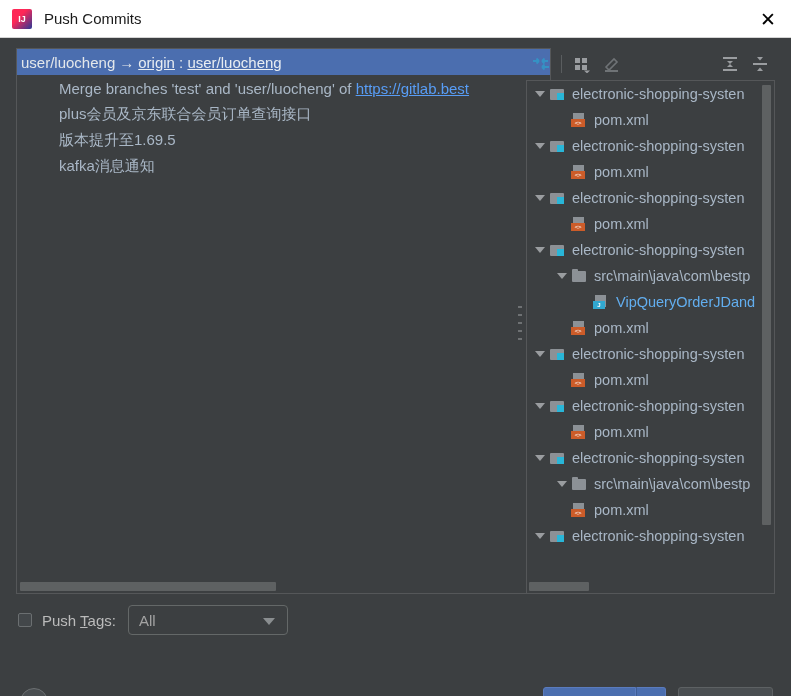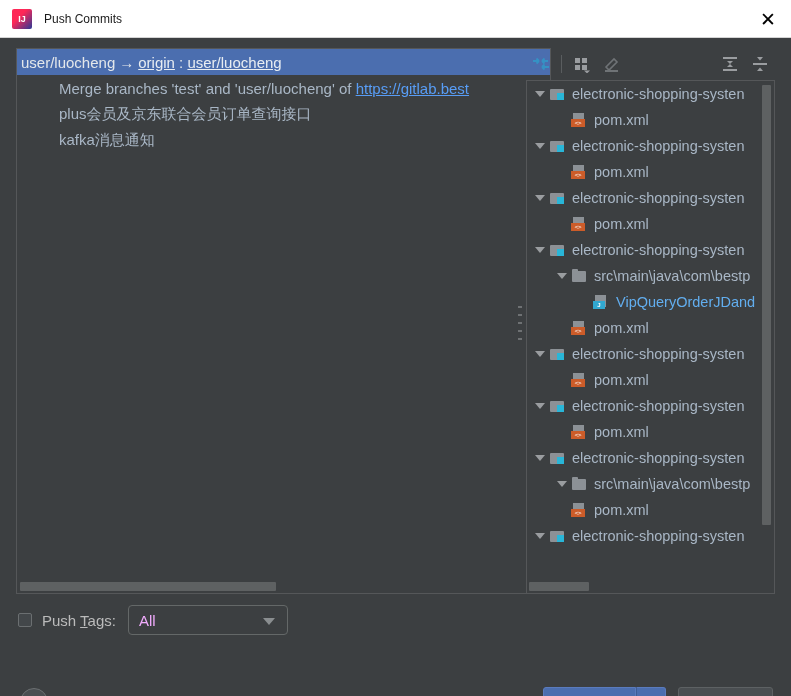--- a/index.html
+++ b/index.html
@@ -23,21 +23,21 @@
     border-radius: 2px;
   }
   .ij-logo::after {
     content: "IJ";
     position: absolute; left: 0; top: 0; right: 0; bottom: 0;
     display: flex; align-items: center; justify-content: center;
     color: #ffffff; font-size: 9px; font-weight: bold;
     font-family: "Liberation Sans", sans-serif;
   }
   .title-text {
-    margin-left: 12px; color: #1a1a1a; font-size: 12px; text-align: right;
+    margin-left: 12px; color: #1a1a1a; font-size: 15px; text-align: right;
   }
   .close-btn {
     position: absolute; right: 0; top: 0; width: 46px; height: 37px;
     display: flex; align-items: center; justify-content: center;
     color: #000; font-size: 19px; font-weight: 300; cursor: pointer;
     font-family: "DejaVu Sans", sans-serif;
   }
 
   
   .dialog-body {
@@ -186,21 +186,21 @@
   }
   .pushtags-label {
     margin-left: 10px; font-size: 15px; color: #bbbbbb;
   }
   .pushtags-label u { text-decoration: underline; }
   .combo {
     margin-left: 12px; width: 160px; height: 30px;
     border: 1px solid #646868; border-radius: 4px; background: #3c3f41;
     display: flex; align-items: center; cursor: pointer; position: relative;
   }
-  .combo-value { margin-left: 10px; font-size: 15px; color: #f0abfc; }
+  .combo-value { margin-left: 10px; font-size: 15px; color: #a3a3a3; }
   .combo-arrow {
     position: absolute; right: 12px; top: 12px;
     width: 0; height: 0; border-left: 6px solid transparent;
     border-right: 6px solid transparent; border-top: 7px solid #8a8e90;
   }
 
   
   .help-btn {
     position: absolute; left: 20px; top: 650px; width: 28px; height: 28px;
     border-radius: 50%; border: 1px solid #6b6f71; background: #4a4e51;
@@ -240,20 +240,23 @@
   <div class="commits-panel">
     <div id="commit-rows">
         <div class="commit-row selected">
           <div><span>user/luocheng</span><span class="arrow-glyph">→</span><span class="lnk">origin</span><span> : </span><span class="lnk">user/luocheng</span></div>
         </div>
         <div class="commit-row">
           <div class="indent"><span>Merge branches 'test' and 'user/luocheng' of </span><span class="lnk">https://gitlab.best</span></div>
         </div>
         <div class="commit-row">
           <div class="indent">plus会员及京东联合会员订单查询接口</div>
+        </div>
+        <div class="commit-row">
+          <div class="indent">版本提升至1.69.5</div>
         </div>
         <div class="commit-row">
           <div class="indent">kafka消息通知</div>
         </div>
       </div>
     <div class="hscroll-track">
       <div class="hscroll-thumb"></div>
     </div>
   </div>
 

